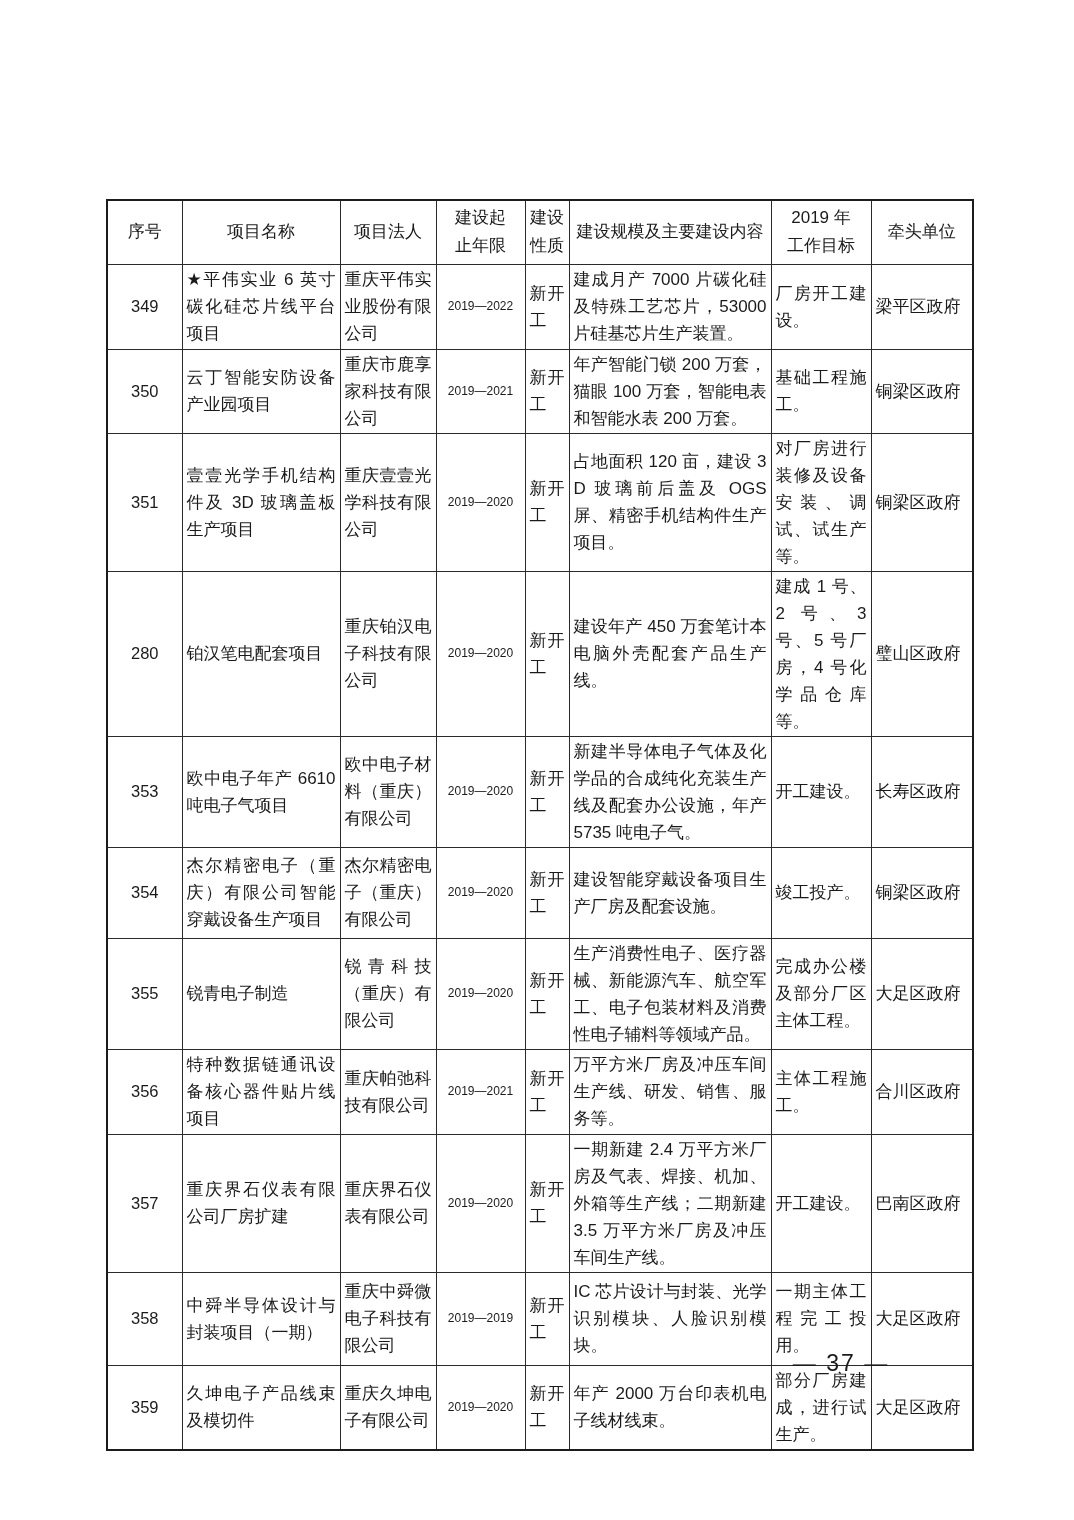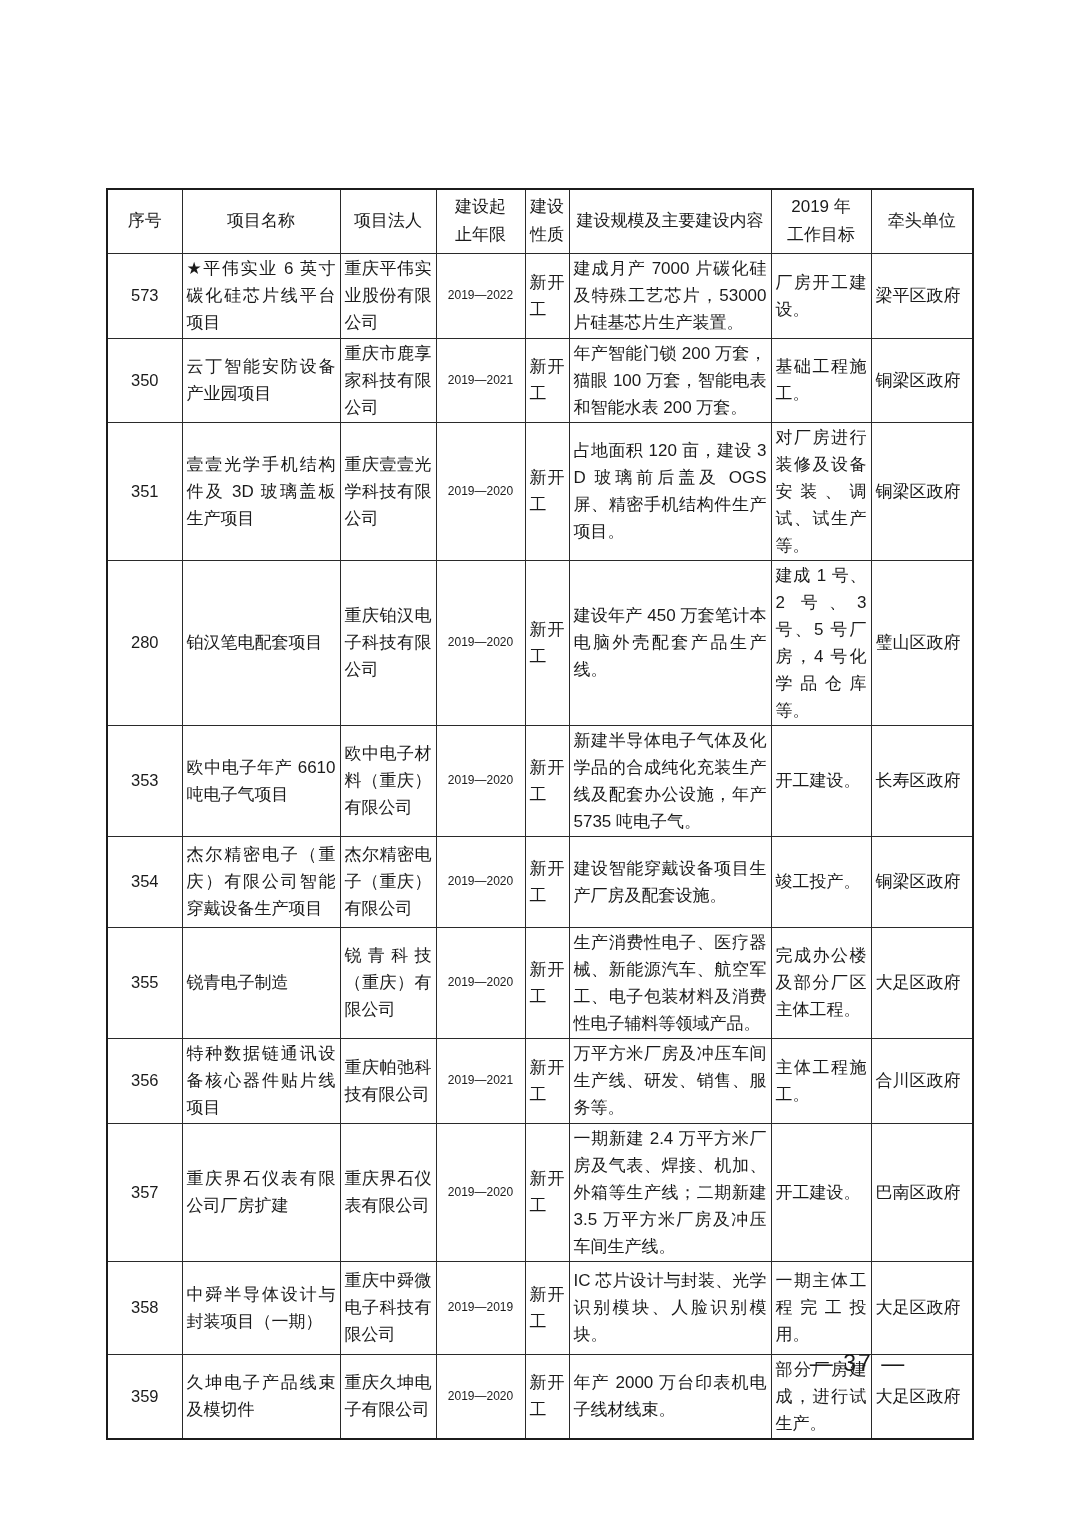--- a/index.html
+++ b/index.html
@@ -12,21 +12,21 @@
     width: 1074px;
     height: 1520px;
     background: #ffffff;
     font-family: "Liberation Sans", "DejaVu Sans", sans-serif;
     color: #1a1a1a;
     overflow: hidden;
   }
   table.project-table {
     position: absolute;
     left: 106px;
-    top: 188px;
+    top: 199px;
     width: 866px;
     border-collapse: collapse;
     table-layout: fixed;
     border: 2.5px solid #1c1c1c;
     font-size: 17px;
     line-height: 27px;
   }
   .project-table th,
   .project-table td {
     border: 1px solid #2a2a2a;
@@ -46,21 +46,21 @@
   .c-period {
     text-align: center;
     white-space: nowrap;
     font-size: 12px;
     padding: 0 1px;
     letter-spacing: 0;
   }
   .c-serial { text-align: center; font-size: 16.5px; }
   .page-number {
     position: absolute;
-    left: 796px;
+    left: 779px;
     top: 1350px;
     width: 124px;
     text-align: center;
     font-size: 23px;
     color: #1a1a1a;
     letter-spacing: 2px;
   }
 </style>
 </head>
 <body>
@@ -88,21 +88,21 @@
         <th>建设
 性质</th>
         <th>建设规模及主要建设内容</th>
         <th>2019 年
 工作目标</th>
         <th>牵头单位</th>
       </tr>
     </thead>
     <tbody>
       <tr style="height:85px">
-        <td class="c-serial">573</td>
+        <td class="c-serial">349</td>
         <td class="c-just">★平伟实业 6 英寸碳化硅芯片线平台项目</td>
         <td class="c-just">重庆平伟实业股份有限公司</td>
         <td class="c-period">2019—2022</td>
         <td class="c-just">新开工</td>
         <td class="c-just">建成月产 7000 片碳化硅及特殊工艺芯片，53000 片硅基芯片生产装置。</td>
         <td class="c-just">厂房开工建设。</td>
         <td class="c-left">梁平区政府</td>
       </tr>
       <tr style="height:78px">
         <td class="c-serial">350</td>

